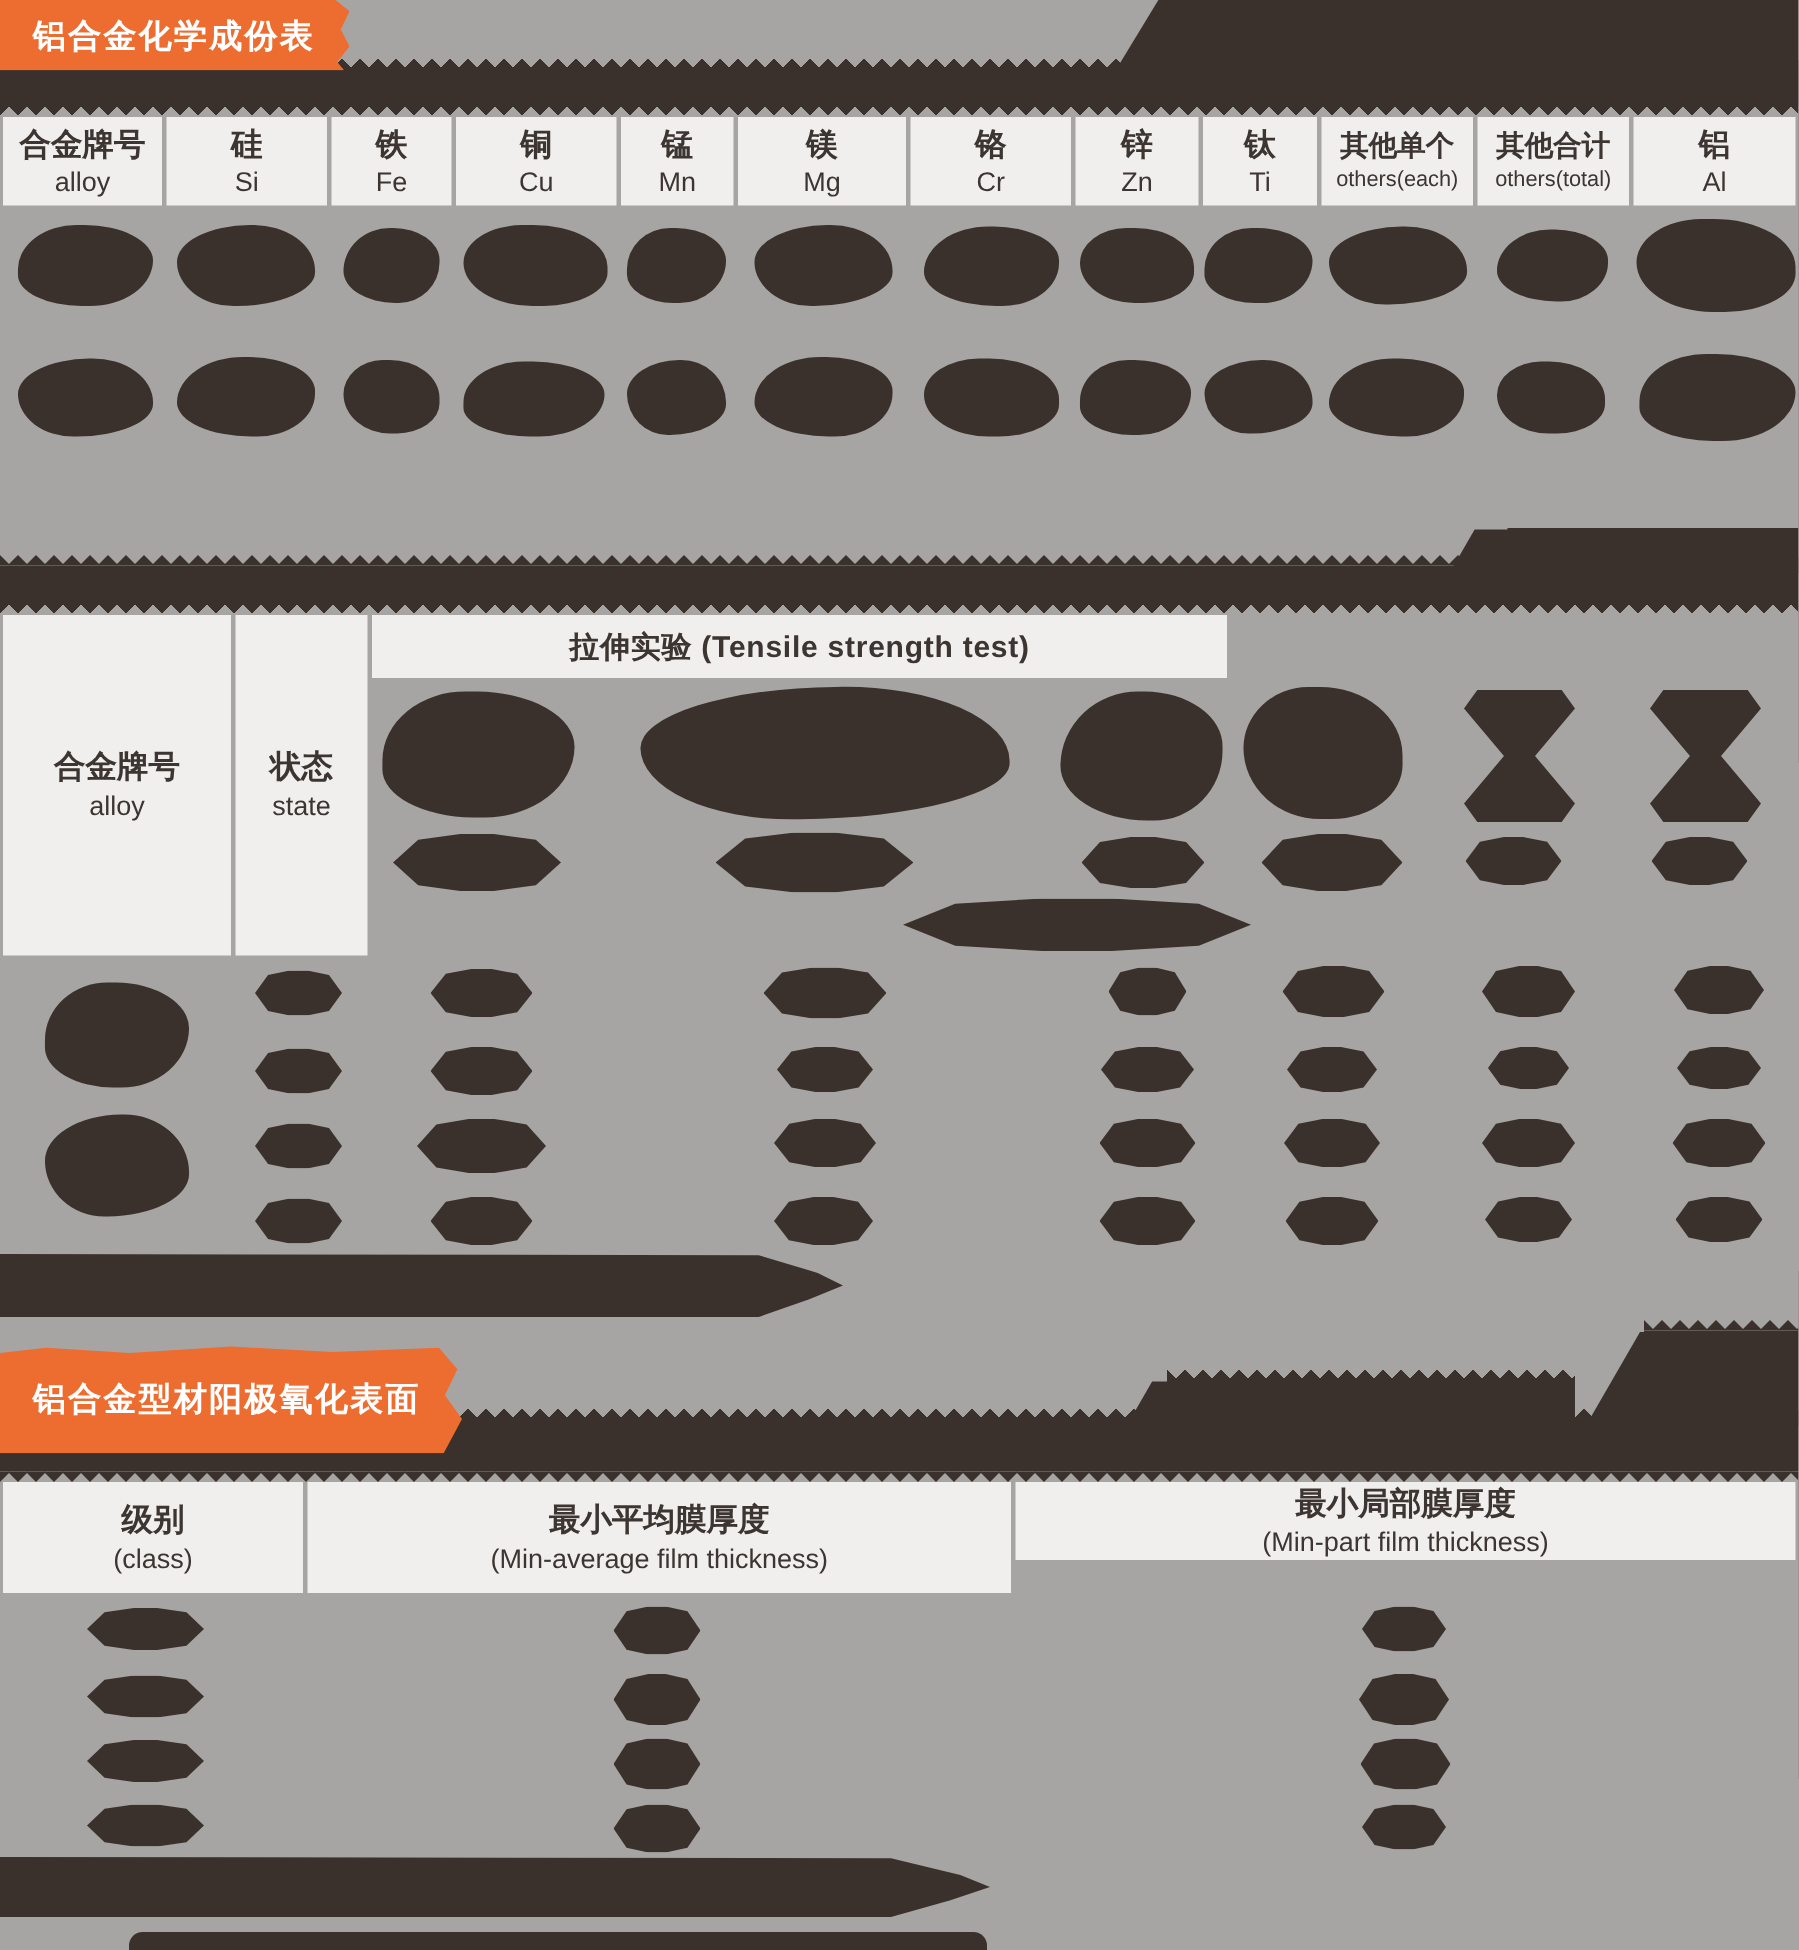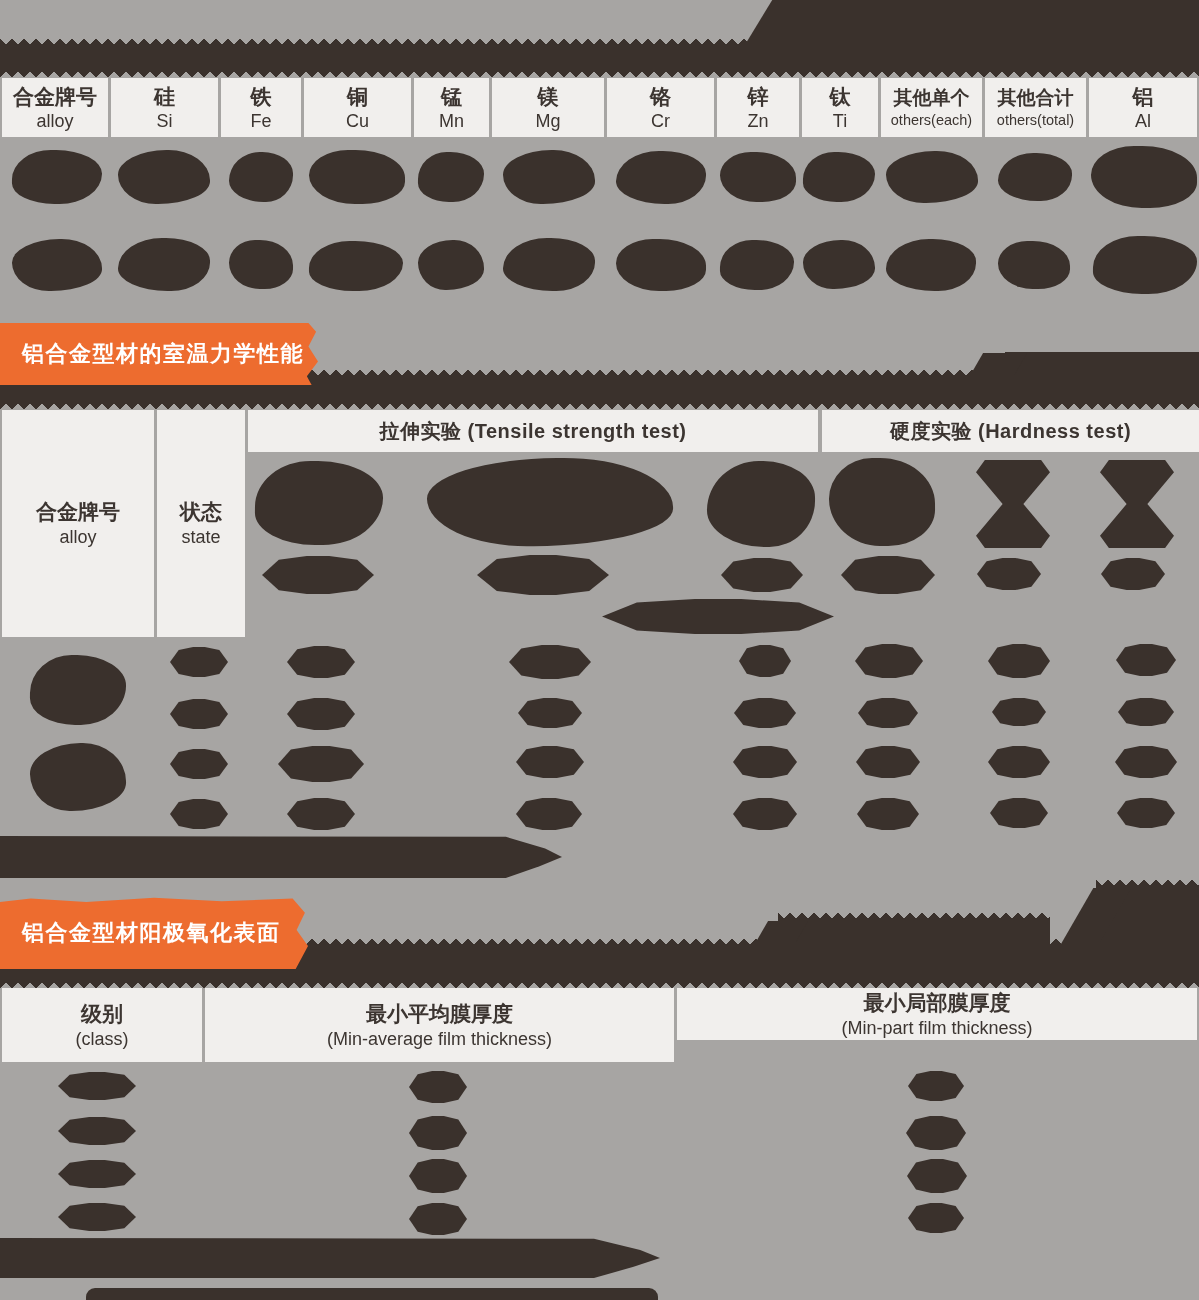--- a/index.html
+++ b/index.html
@@ -72,20 +72,23 @@
   .tl{clip-path:polygon(0 0,90% 2%,97% 30%,100% 50%,96% 72%,90% 100%,0 100%);}
   .br{border-radius:9px 9px 0 0;}
 </style>
 </head>
 <body>
 
 <div class="page">
 
   <div class="block" style="left:745px;top:0;width:454px;height:70px;clip-path:polygon(6% 0,100% 0,100% 100%,0 100%,0 64%);"></div>
   <div class="torn" style="top:46px;height:24px;"></div>
+  <div class="banner banner1">
+    <span>铝合金化学成份表</span>
+  </div>
 
   <div class="wrow" style="left:2px;top:78px;width:1195px;height:59px;">
     <div class="fcell" style="width:106px">
       <span class="cn">合金牌号</span>
       <span class="en">alloy</span>
     </div>
     <div class="fcell" style="width:107px">
       <span class="cn">硅</span>
       <span class="en">Si</span>
     </div>
@@ -127,37 +130,31 @@
     </div>
     <div class="fcell" style="width:108px">
       <span class="cn">铝</span>
       <span class="en">Al</span>
     </div>
   </div>
 
   <div class="block" style="left:1005px;top:352px;width:194px;height:30px;"></div>
   <div class="slant" style="left:975px;top:353px;width:44px;height:28px;"></div>
   <div class="torn" style="top:377px;height:25px;"></div>
-  <div class="banner banner2">
-    <span>铝合金型材的室温力学性能</span>
-  </div>
 
   <div class="wcell" style="left:2px;top:410px;width:152px;height:227px;">
     <span class="cn">合金牌号</span>
     <span class="en">alloy</span>
   </div>
   <div class="wcell band" style="left:248px;top:410px;width:570px;height:42px;">
     <span>拉伸实验 (Tensile strength test)</span>
   </div>
   <div class="wcell" style="left:157px;top:410px;width:88px;height:227px;">
     <span class="cn">状态</span>
     <span class="en">state</span>
-  </div>
-  <div class="wcell band" style="left:822px;top:410px;width:377px;height:42px;">
-    <span>硬度实验 (Hardness test)</span>
   </div>
 
   <div class="block torn" style="left:778px;top:920px;right:auto;width:272px;height:30px;"></div>
   <div class="slant" style="left:760px;top:921px;width:40px;height:28px;"></div>
   <div class="block torn" style="left:1096px;top:887px;right:auto;width:103px;height:62px;"></div>
   <div class="slant" style="left:1076px;top:888px;width:38px;height:60px;"></div>
   <div class="torn" style="top:946px;height:35px;"></div>
   <div class="banner banner3">
     <span>铝合金型材阳极氧化表面</span>
   </div>

